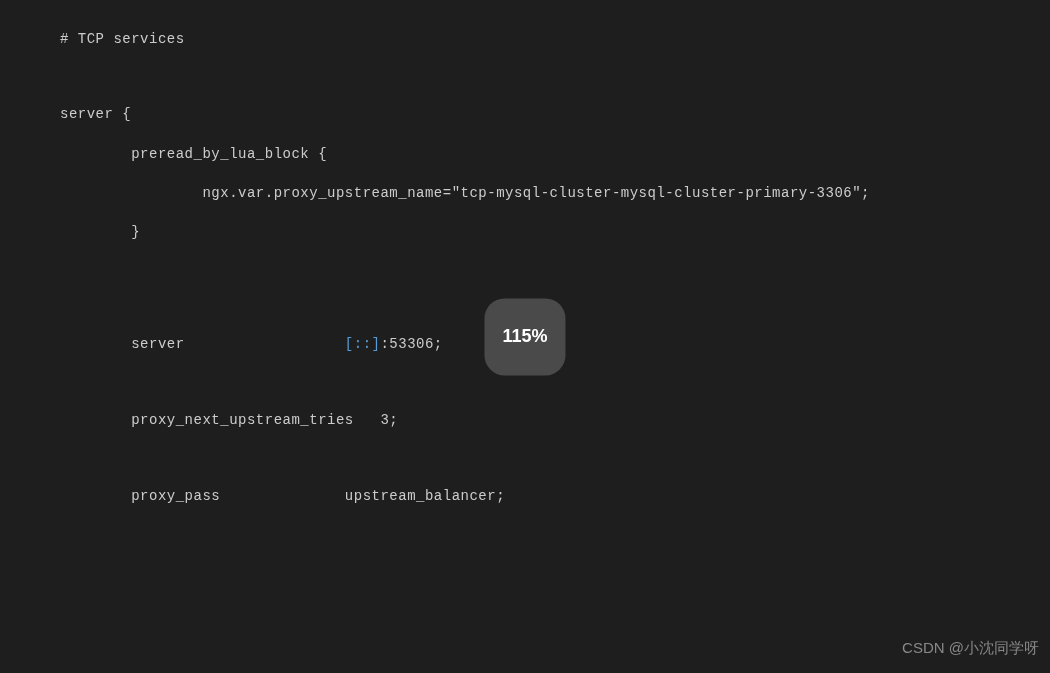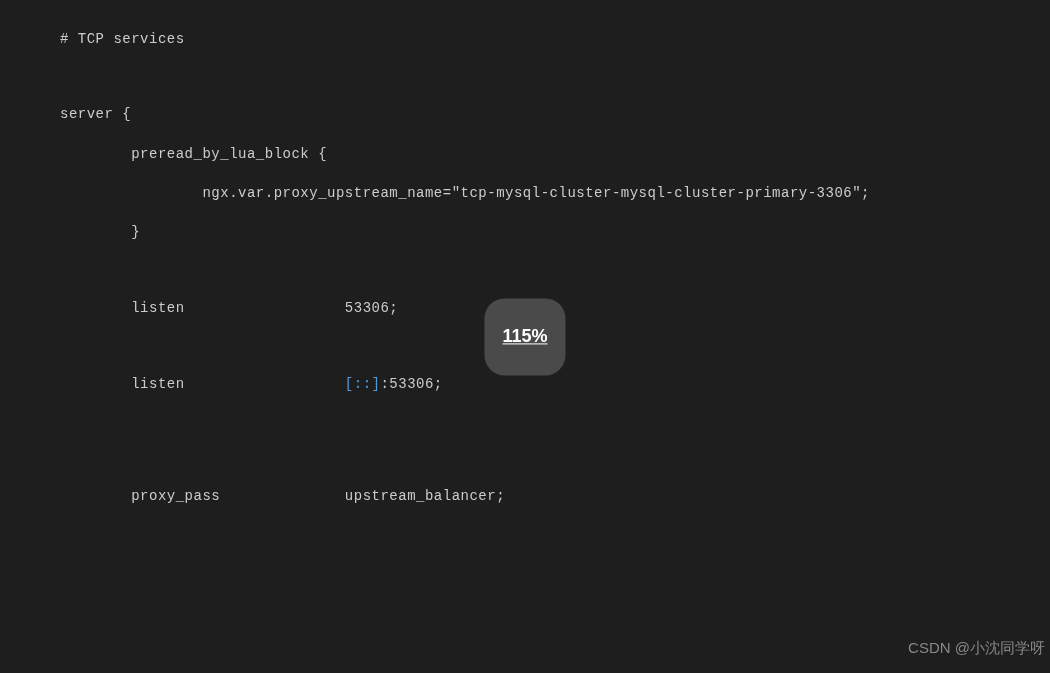--- a/index.html
+++ b/index.html
@@ -39,47 +39,46 @@
       transform: translate(-50%, -50%);
       background-color: #4a4a4a;
       color: #ffffff;
       padding: 26px 18px;
       border-radius: 20px;
       font-family: Arial, sans-serif;
       font-size: 18px;
       font-weight: bold;
       letter-spacing: 0;
       z-index: 100;
-      text-decoration: underline;
     }
     .watermark {
       position: absolute;
       bottom: 15px;
-      right: 5px;
+      right: 11px;
       color: #888888;
       font-family: Arial, sans-serif;
       font-size: 15px;
       letter-spacing: 0;
     }
   </style>
 </head>
 <body>
 
 <div class="code-container">
 <span class="line"># TCP services</span>
 <span class="line"></span>
 <span class="line">server {</span>
 <span class="line">        preread_by_lua_block {</span>
 <span class="line">                ngx.var.proxy_upstream_name="tcp-mysql-cluster-mysql-cluster-primary-3306";</span>
 <span class="line">        }</span>
 <span class="line"></span>
-<span class="line">        listen                  53306;</span>
 <span class="line"></span>
-<span class="line"><span>        listen                  </span><span class="bracket-highlight">[::]</span><span>:53306;</span></span>
+<span class="line"><span>        server                  </span><span class="bracket-highlight">[::]</span><span>:53306;</span></span>
 <span class="line"></span>
+<span class="line">        proxy_next_upstream_tries   3;</span>
 <span class="line"></span>
 <span class="line">        proxy_pass              upstream_balancer;</span>
 
 
 
 
 
 
 
 

